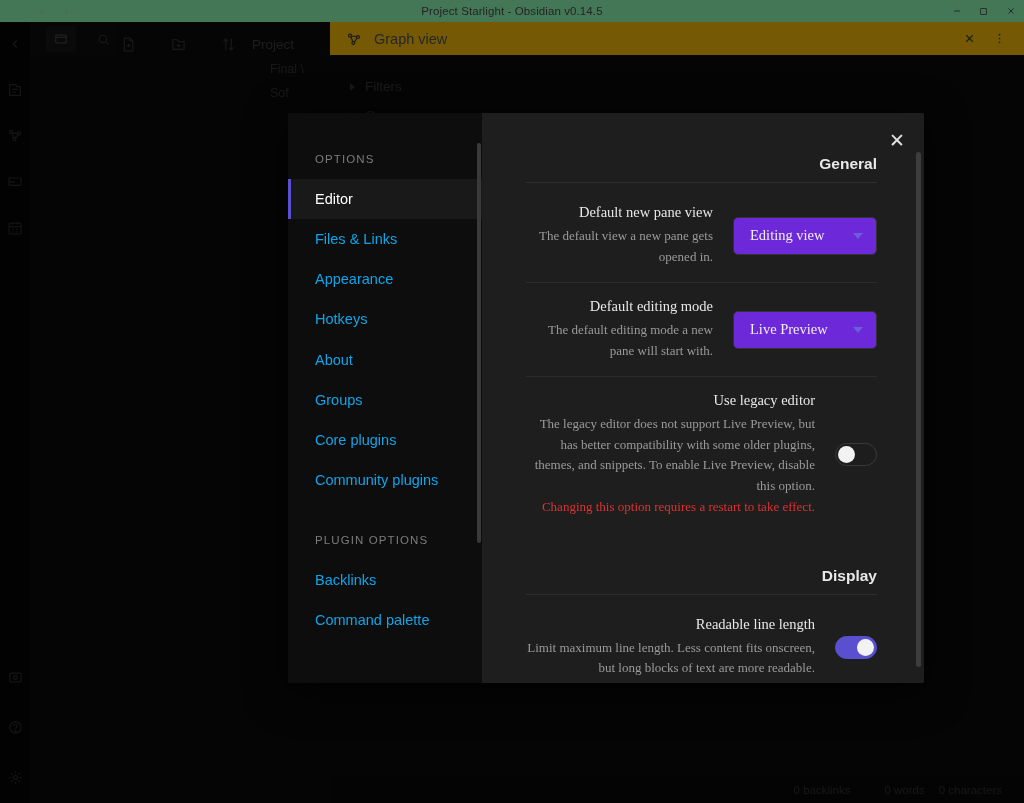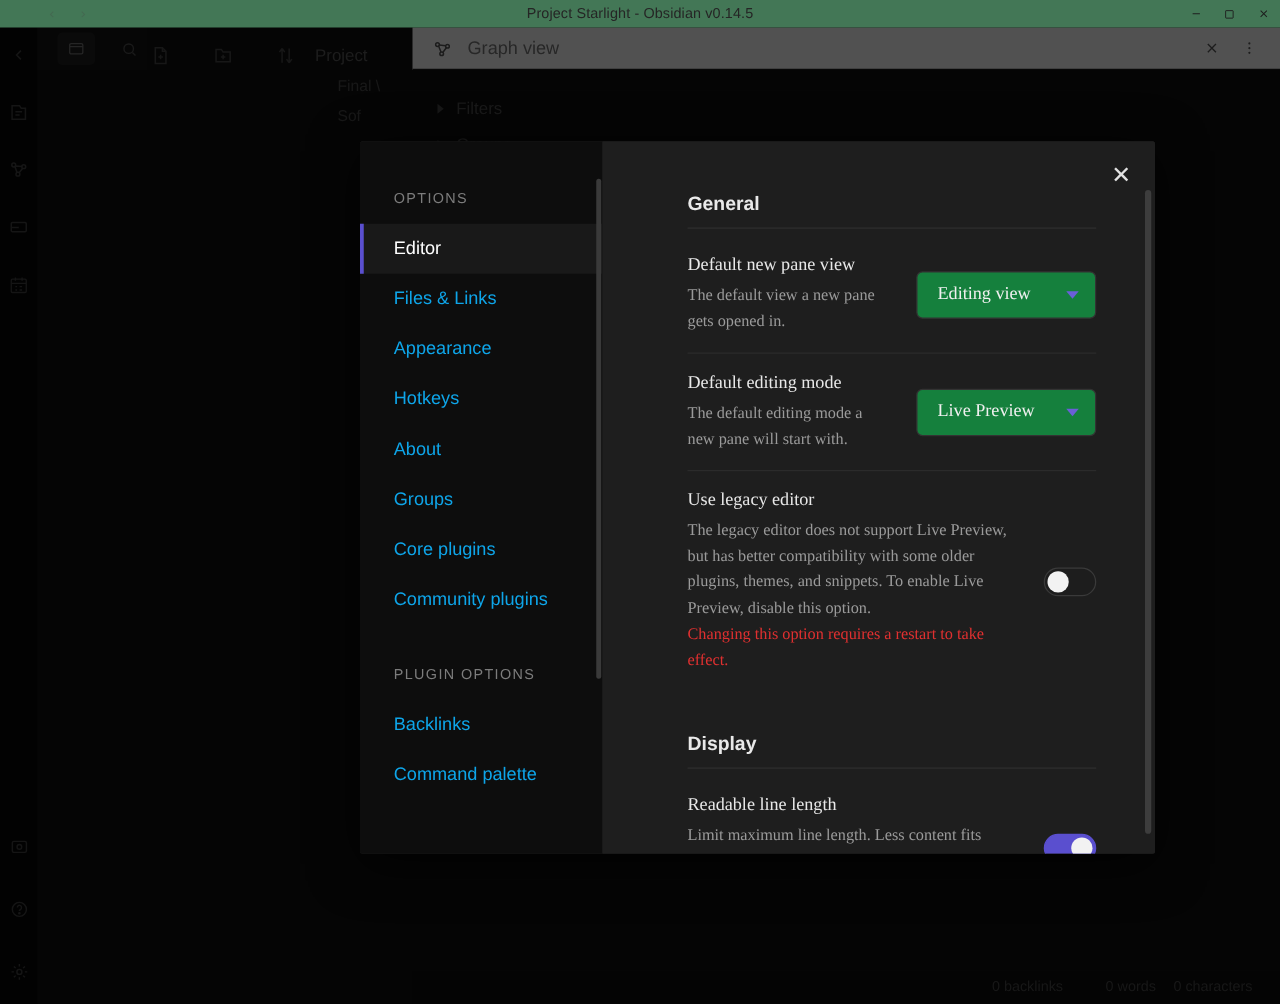--- a/index.html
+++ b/index.html
@@ -137,21 +137,21 @@
   .fs-item.child { padding-left: 18px; font-size: 12.5px; color: #303030; }
 
   
   .main { flex: 1; display: flex; flex-direction: column; min-width: 0; background: #0a0a0a; }
   .main-header {
     height: 34px;
     display: flex;
     align-items: center;
     padding: 0 16px;
     gap: 12px;
-    background: #a3a3a3;
+    background: #eab308;
     border-bottom: 1px solid #101010;
   }
   .mh-icon { color: #383838; display: flex; align-items: center; }
   .mh-title { font-size: 14.5px; color: #4e4e4e; flex: 1; }
   .mh-action { color: #3a3a3a; width: 18px; height: 18px; display: flex; align-items: center; justify-content: center; }
 
   .graph-panel { padding: 16px 20px; }
   .gp-row {
     display: flex;
     align-items: center;
@@ -270,21 +270,22 @@
     position: absolute;
     right: 3px;
     top: 39px;
     width: 5px;
     height: 515px;
     background: #3d3d3d;
     border-radius: 3px;
     z-index: 4;
   }
   .mc-inner {
-    padding: 42px 47px 0 68px;
+    padding: 42px 47px 0 44px;
+    text-align: right;
   }
 
   .section-title {
     font-size: 15.5px;
     font-weight: bold;
     color: #e9e9e9;
     padding-bottom: 9px;
     border-bottom: 1px solid #2e2e2e;
     margin-bottom: 6px;
   }
@@ -313,21 +314,21 @@
   }
   .setting-warning {
     font-size: 13px;
     color: #e03030;
     line-height: 1.58;
     margin-top: 1px;
   }
 
   
   .dropdown {
-    background: #15803d;
+    background: #6d28d9;
     border: 1px solid #333333;
     border-radius: 5px;
     height: 38px;
     min-width: 144px;
     display: flex;
     align-items: center;
     justify-content: space-between;
     padding: 0 13px 0 16px;
     gap: 14px;
     flex-shrink: 0;

